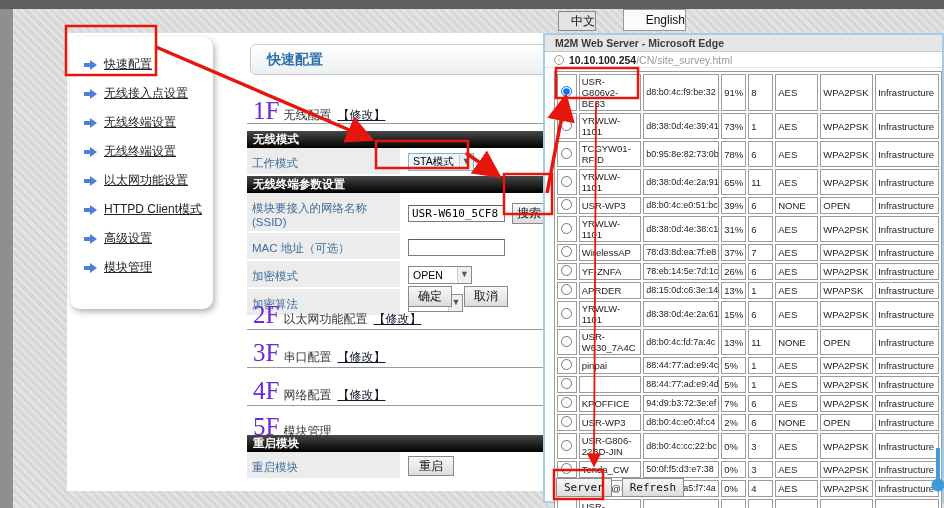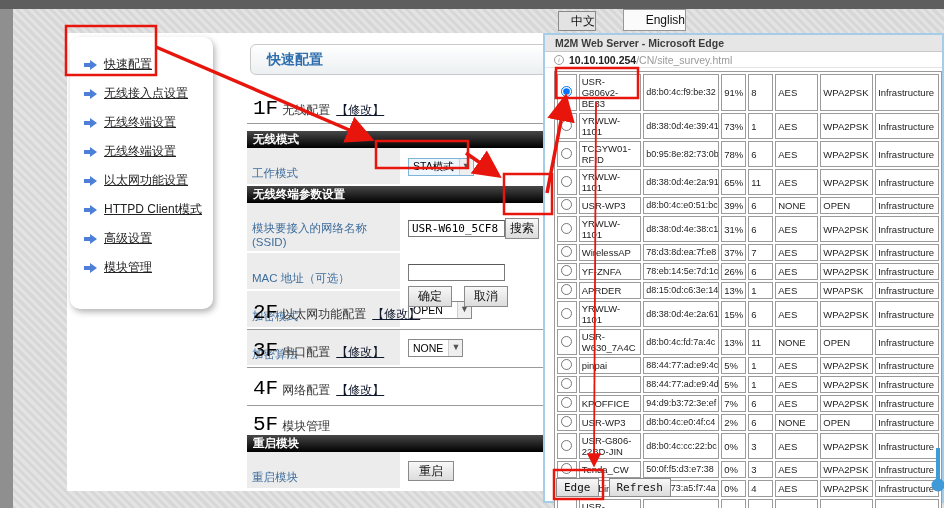--- a/index.html
+++ b/index.html
@@ -29,31 +29,31 @@
   .arrow-icon b { position:absolute; left:6px; top:0; width:0; height:0;
     border-left:7px solid #4d7fd9; border-top:5px solid transparent; border-bottom:5px solid transparent; }
   .side-label { font-size:12px; color:#222; text-decoration:underline; white-space:nowrap; }
 
   
   .page-title-box { position:absolute; left:250px; top:44px; width:688px; height:31px;
     background:linear-gradient(#ffffff,#eceff1); border:1px solid #c9c9c9; border-radius:6px; }
   .page-title-text { font-size:14px; font-weight:bold; color:#2f6fad; line-height:29px; padding-left:16px; }
 
   .floor-heading { position:absolute; left:253px; white-space:nowrap; }
-  .floor-num { font-family:Liberation Mono, monospace; font-size:21px; color:#000000; }
+  .floor-num { font-family:Liberation Serif, serif; font-size:25px; color:#6d28d9; }
   .floor-title { font-size:12px; color:#333; margin-left:4px; }
   .modify-link { font-size:12px; color:#0f172a; text-decoration:underline; margin-left:6px; cursor:pointer; }
   .divider { position:absolute; left:247px; width:692px; height:0; border-top:1px solid #9b9b9b; }
 
   .form-table { position:absolute; left:247px; width:693px; background:#fff; }
   .tbl-header { height:17px; background:linear-gradient(#484848,#000); color:#fff;
     font-size:11.5px; font-weight:bold; line-height:17px; padding-left:6px; }
   .form-row { display:flex; }
   .cell-label { width:153px; background:#ececec; border-bottom:2px solid #fff;
-    color:#3e6d9c; font-size:11.5px; padding:18px 0 3px 5px; }
+    color:#3e6d9c; font-size:11.5px; padding:8px 0 3px 5px; }
   .cell-value { flex:1; background:#fff; padding-left:8px; display:flex; align-items:center; }
   .txt-input { height:17px; border:1px solid #7a7a7a; border-top-color:#5a5a5a; background:#fff;
     font-family:"DejaVu Sans Mono","Liberation Mono",monospace; font-size:11px; padding:0 3px; }
   .select-box { height:18px; border:1px solid #8a8a8a; background:#fff; display:flex; align-items:center;
     font-size:10.5px; padding-left:4px; cursor:pointer; }
   .select-box .arr { width:14px; height:16px; margin-left:5px; background:#efefef; border-left:1px solid #cfcfcf;
     color:#555; font-size:9px; line-height:15px; text-align:center; }
   .select-focus { background:#eef5fc; border-color:#7eb4d8; }
   .push-btn { background:linear-gradient(#f8f8f8,#dcdcdc); border:1px solid #8a8a8a;
     font-size:12px; color:#111; text-align:center; cursor:pointer; }
@@ -191,21 +191,21 @@
         <span>STA模式</span>
         <span class="arr">▼</span>
       </div>
     </div>
   </div>
   <div class="tbl-header">无线终端参数设置</div>
   <div class="form-row" style="min-height:24px;">
     <div class="cell-label">模块要接入的网络名称(SSID)</div>
     <div class="cell-value">
       <input class="txt-input" style="width: 97px;" value="USR-W610_5CF8">
-      <button class="push-btn" style="width:34px;height:21px;">搜索</button>
+      <button class="push-btn" style="width:34px;height:21px;margin-left:7px;">搜索</button>
     </div>
   </div>
   <div class="form-row" style="min-height:23px;">
     <div class="cell-label">MAC 地址（可选）</div>
     <div class="cell-value">
       <input class="txt-input" style="width: 97px;" value="">
     </div>
   </div>
   <div class="form-row" style="min-height:23px;">
     <div class="cell-label">加密模式</div>
@@ -472,21 +472,21 @@
     <td class="c-sig">0%</td>
     <td class="c-chan">6</td>
     <td class="c-enc">NONE</td>
     <td class="c-auth">OPEN</td>
     <td class="c-type">Infrastructure</td>
   </tr>
 
 </tbody>
   </table>
   <div class="popup-actions">
-    <button class="push-btn">Edge</button>
+    <button class="push-btn">Server</button>
     <button class="push-btn">Refresh</button>
   </div>
 </div>
 
 <svg class="overlay" width="944" height="508" viewBox="0 0 944 508">
   <defs>
     <marker id="ah" markerWidth="8" markerHeight="8" refX="6" refY="4" orient="auto">
       <path d="M0,0 L8,4 L0,8 z" fill="#e8150d"></path>
     </marker>
   </defs>

